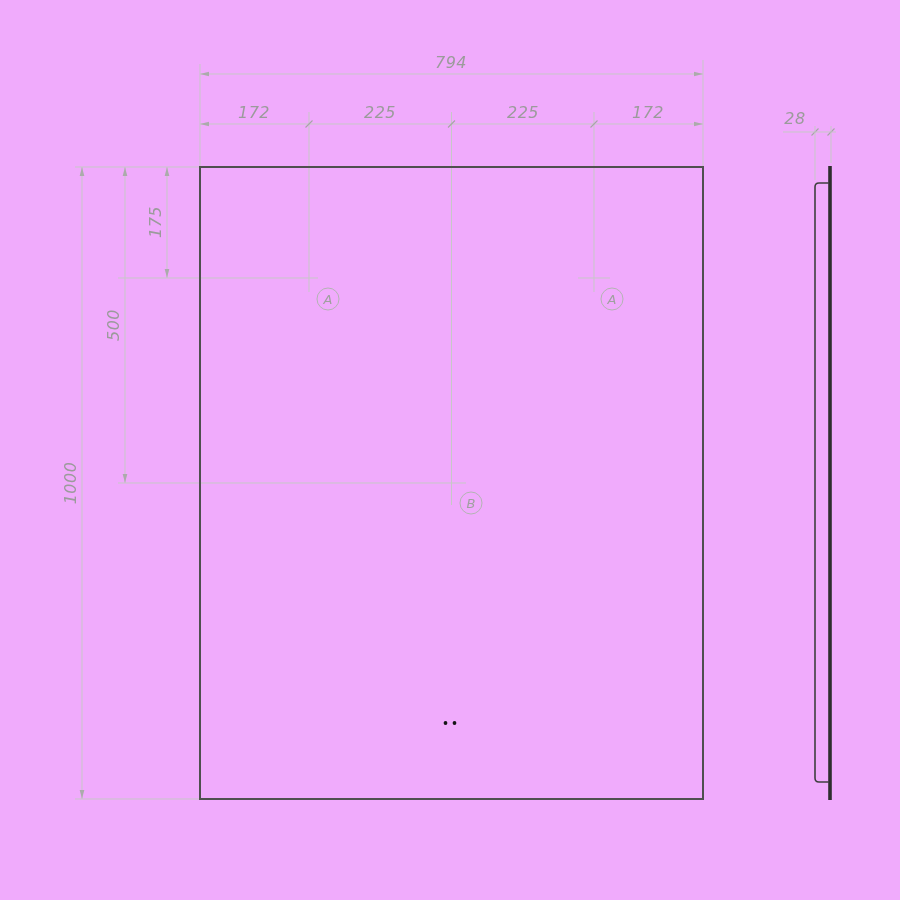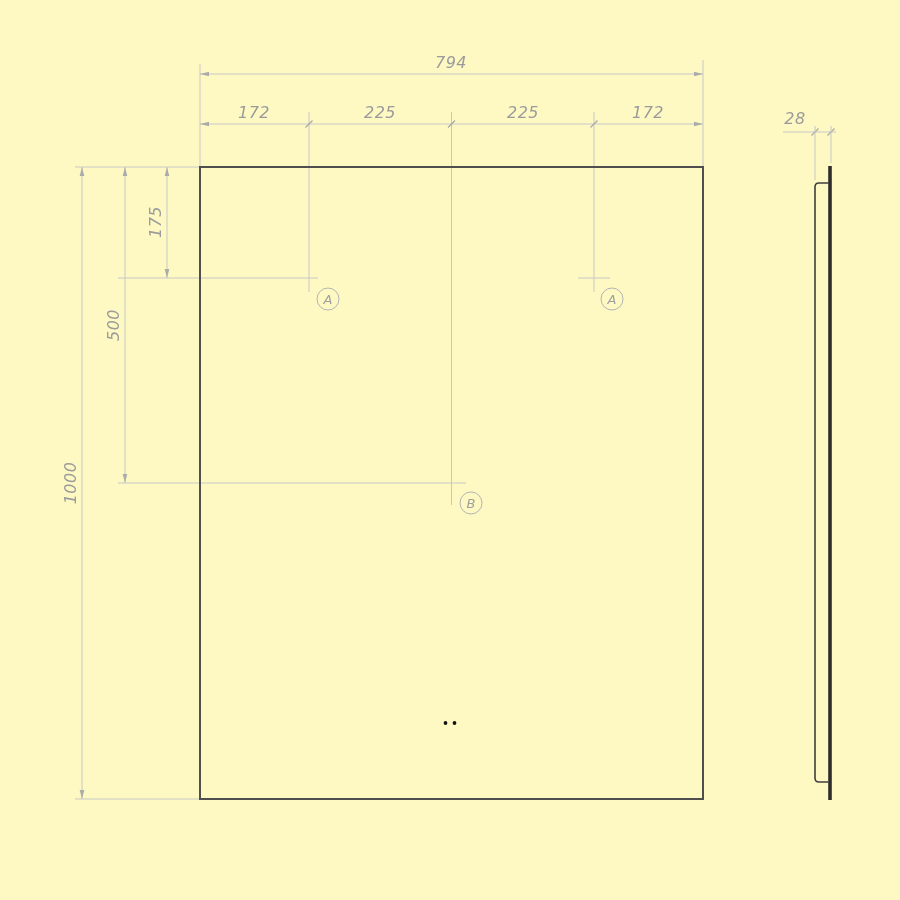--- a/index.html
+++ b/index.html
@@ -7,21 +7,21 @@
     padding:0;
     background:#ffffff;
     width:900px;
     height:900px;
     font-family:"DejaVu Sans", sans-serif;
   }
   .stage{
     position:relative;
     width:900px;
     height:900px;
-    background:#fef9c3;
+    background:#f0abfc;
     overflow:hidden;
   }
   svg{display:block}
   
   .ln-l{stroke:#c7c7c7;stroke-width:1;fill:none}
   
   .outline{stroke:#4f4f4f;stroke-width:2;fill:none}
   
   .profile{stroke:#3f3f3f;stroke-width:1.6;fill:none;stroke-linejoin:round}
   .glass{fill:#2e2e2e}

